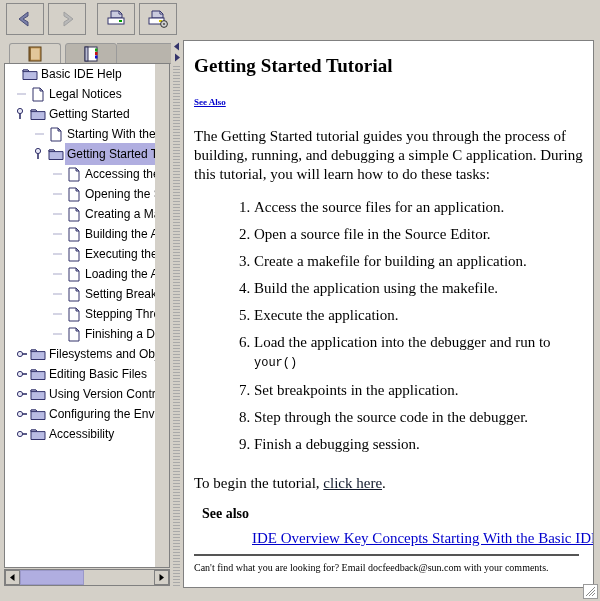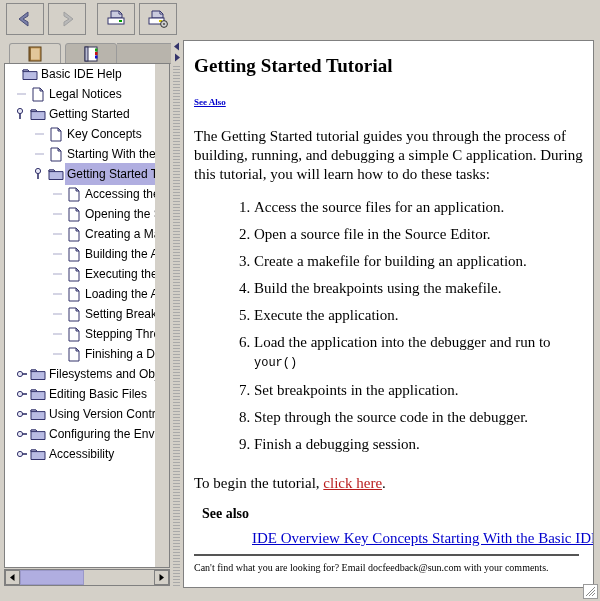--- a/index.html
+++ b/index.html
@@ -223,21 +223,21 @@
   ol.tasks li { margin: 8px; padding: 0; }
   code.mono {
     font-family: "Liberation Mono", monospace;
     font-size: 12px;
   }
   p.begin {
     font-size: 15px;
     line-height: 19px;
     margin: 20px 0 0 0;
   }
-  a.lnk { color: #b91c1c; text-decoration: underline; }
+  a.lnk { color: #0f172a; text-decoration: underline; }
   h2.seealso {
     font-family: "Liberation Serif", serif;
     font-size: 14px;
     font-weight: bold;
     margin: 13px 0 0 8px;
   }
   .sa-links {
     margin: 8px 0 0 58px;
     font-size: 15px;
     color: #0000cc;
@@ -392,35 +392,20 @@
             <svg width="14" height="20" viewBox="0 0 14 20">
               <line x1="2" y1="10" x2="11" y2="10" stroke="#a9a9c9" stroke-width="1"></line>
             </svg>
           </div>
           <div class="ticon">
             <svg width="14" height="15" viewBox="0 0 14 15">
               <path d="M2 1 L9 1 L12 4 L12 14 L2 14 Z" fill="#ffffff" stroke="#33336b" stroke-width="1"></path>
               <path d="M9 1 L9 4 L12 4 Z" fill="#c9cade" stroke="#33336b" stroke-width="1"></path>
             </svg>
           </div>
-          <span class="tlabel">Key Concepts</span>
-        </div>
-        <div class="trow">
-          <div class="spacer" style="width: 28px;"></div>
-          <div class="thandle">
-            <svg width="14" height="20" viewBox="0 0 14 20">
-              <line x1="2" y1="10" x2="11" y2="10" stroke="#a9a9c9" stroke-width="1"></line>
-            </svg>
-          </div>
-          <div class="ticon">
-            <svg width="14" height="15" viewBox="0 0 14 15">
-              <path d="M2 1 L9 1 L12 4 L12 14 L2 14 Z" fill="#ffffff" stroke="#33336b" stroke-width="1"></path>
-              <path d="M9 1 L9 4 L12 4 Z" fill="#c9cade" stroke="#33336b" stroke-width="1"></path>
-            </svg>
-          </div>
           <span class="tlabel">Starting With the Basic IDE</span>
         </div>
         <div class="trow sel">
           <div class="spacer" style="width: 28px;"></div>
           <div class="thandle">
             <svg width="12" height="14" viewBox="0 0 12 14">
               <circle cx="4" cy="4" r="2.6" fill="#e8e8f6" stroke="#33336b" stroke-width="1"></circle>
               <line x1="4" y1="6.5" x2="4" y2="12" stroke="#33336b" stroke-width="1.6"></line>
             </svg>
           </div>
@@ -687,21 +672,21 @@
       <h1 class="doctitle">Getting Started Tutorial</h1>
 
       <a class="seealso-top" href="#">See Also</a>
 
       <p class="body">The Getting Started tutorial guides you through the process of building, running, and debugging a simple C application. During this tutorial, you will learn how to do these tasks:</p>
 
       <ol class="tasks" id="task-list">
           <li><span>Access the source files for an application.</span></li>
           <li><span>Open a source file in the Source Editor.</span></li>
           <li><span>Create a makefile for building an application.</span></li>
-          <li><span>Build the breakpoints using the makefile.</span></li>
+          <li><span>Build the application using the makefile.</span></li>
           <li><span>Execute the application.</span></li>
           <li><span>Load the application into the debugger and run to </span><code class="mono">your()</code></li>
           <li><span>Set breakpoints in the application.</span></li>
           <li><span>Step through the source code in the debugger.</span></li>
           <li><span>Finish a debugging session.</span></li>
         </ol>
 
       <p class="begin"><span>To begin the tutorial, </span><a class="lnk" href="#">click here</a><span>.</span></p>
 
       <h2 class="seealso">See also</h2>

